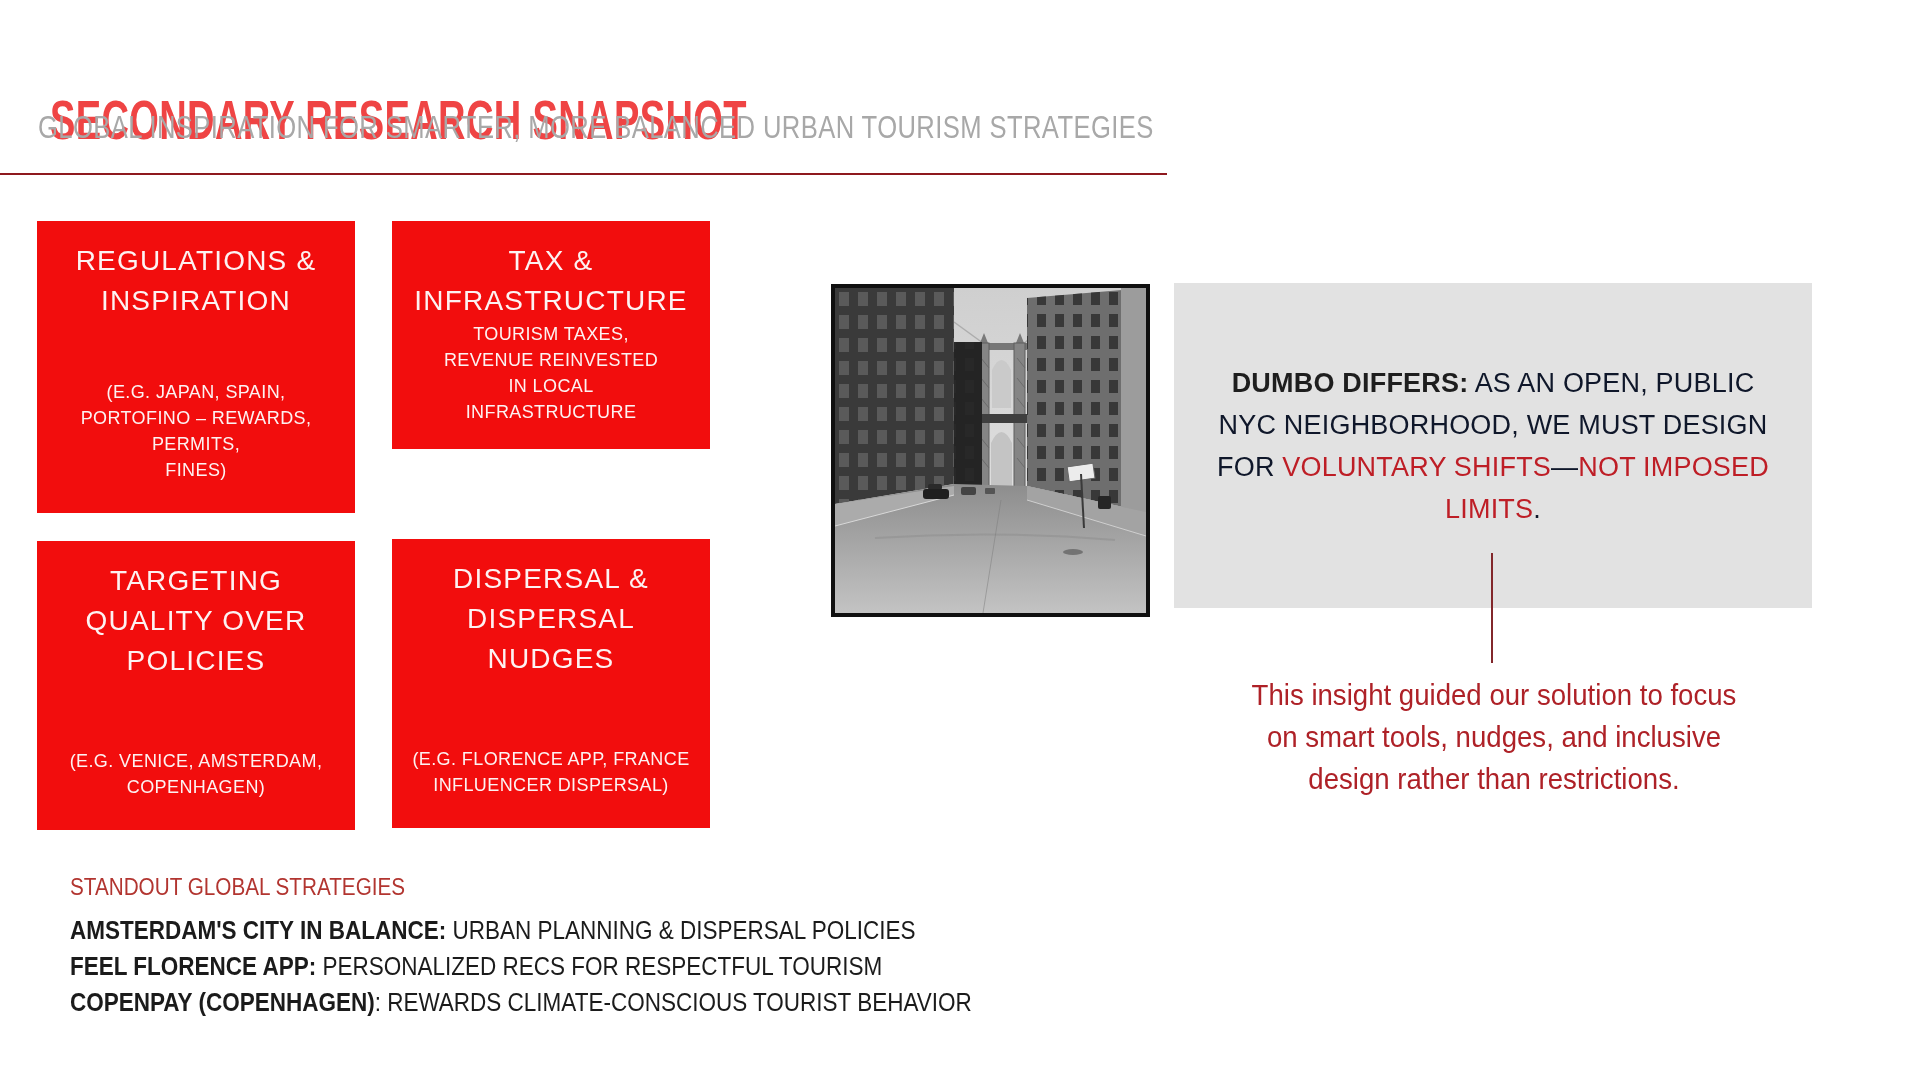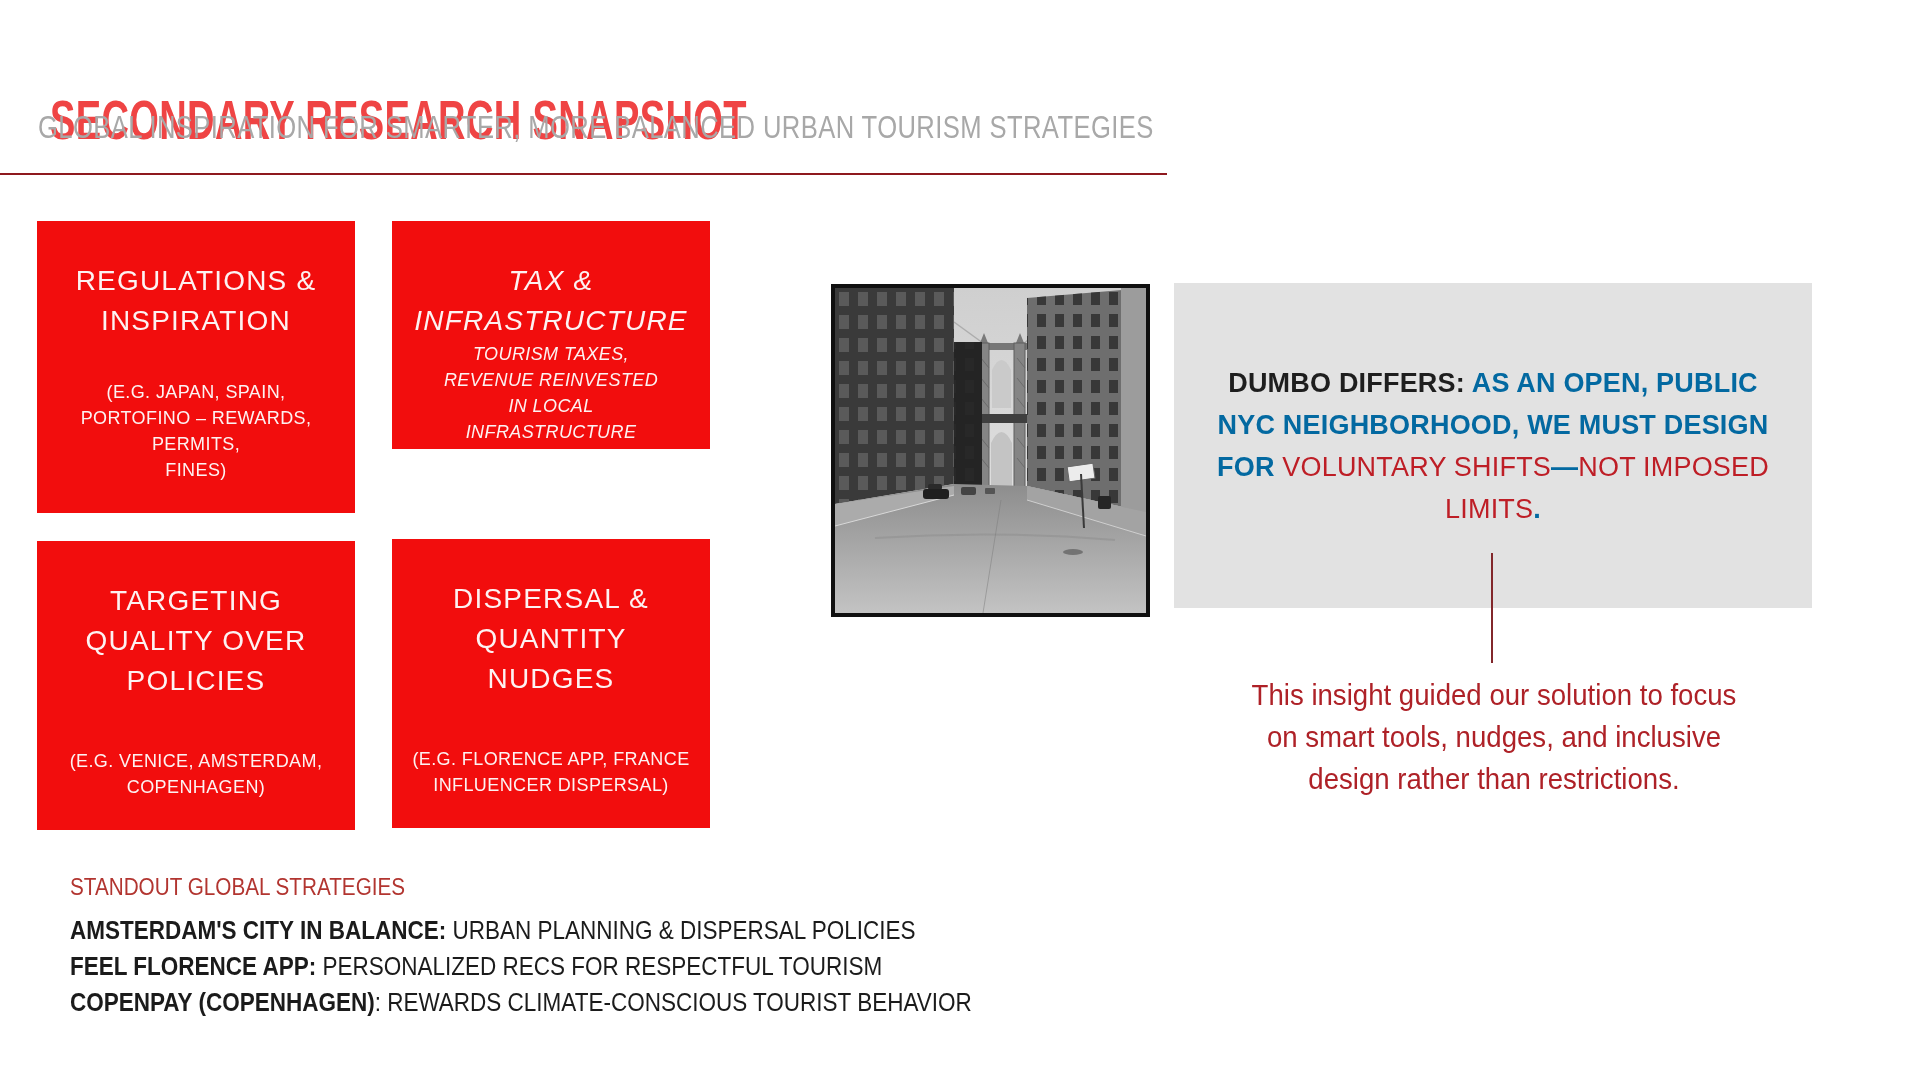--- a/index.html
+++ b/index.html
@@ -8,39 +8,39 @@
 
   
   .title{position:absolute;left:50px;top:49px;font-size:56px;color:#ef4444;white-space:nowrap;}
   .title .squeeze{display:inline-block;transform:scaleX(.68);transform-origin:0 50%;letter-spacing:.5px;}
   .subtitle{position:absolute;left:38px;top:109px;font-size:32px;color:#A8A8A8;white-space:nowrap;}
   .subtitle .squeeze{display:inline-block;transform:scaleX(.80);transform-origin:0 50%;letter-spacing:.5px;}
   .rule{position:absolute;left:0;top:173px;width:1167px;height:2px;background:#8E191E;}
 
   
   .card{position:absolute;background:#F20D0D;color:#FDF2F2;text-align:center;
-        display:flex;flex-direction:column;box-sizing:border-box;padding:40px 12px 30px;}
+        display:flex;flex-direction:column;box-sizing:border-box;padding:20px 12px 30px;}
   .card1{left:37px;top:221px;width:318px;height:292px;}
-  .card2{left:392px;top:221px;width:318px;height:228px;font-style:italic;}
+  .card2{left:392px;top:221px;width:318px;height:228px;}
   .card3{left:37px;top:541px;width:318px;height:289px;}
   .card4{left:392px;top:539px;width:318px;height:289px;}
   .card-heading{font-size:28px;line-height:40px;letter-spacing:1.2px;font-weight:400;}
   .card-detail{margin-top:auto;font-size:18px;line-height:26px;letter-spacing:.4px;}
 
   
   .photo{position:absolute;left:831px;top:284px;width:319px;height:333px;background:#101010;
          padding:4px;box-sizing:border-box;}
   .photo svg{display:block;width:100%;height:100%;}
 
   
   .callout{position:absolute;left:1174px;top:283px;width:638px;height:325px;background:#E2E2E2;
            display:flex;align-items:center;justify-content:center;}
   .callout-text{margin:0;font-size:27px;line-height:42px;text-align:center;color:#1E1E1E;letter-spacing:.2px;}
   .seg-lead{font-weight:bold;color:#1E1E1E;}
-  .seg-dark{color:#0369a1;font-weight:bold;}
+  .seg-dark{color:#0f172a;}
   .seg-red{color:#BE1E26;}
 
   
   .connector{position:absolute;left:1491px;top:553px;width:2px;height:110px;background:#82272B;}
   .insight{position:absolute;left:1174px;top:674px;width:640px;text-align:center;
            color:#AE2127;font-size:30px;line-height:42px;}
   .insight .insight-line{transform:scaleX(.92);transform-origin:50% 50%;white-space:nowrap;}
 
   
   .standout{position:absolute;left:38px;top:874px;margin-left:32px;}
@@ -89,21 +89,21 @@
         <div class="line">POLICIES</div>
       </div>
     <div class="card-detail">
         <div class="line">(E.G. VENICE, AMSTERDAM,</div>
         <div class="line">COPENHAGEN)</div>
       </div>
   </div>
   <div class="card card4">
     <div class="card-heading">
         <div class="line">DISPERSAL &amp;</div>
-        <div class="line">QUANTITY</div>
+        <div class="line">DISPERSAL</div>
         <div class="line">NUDGES</div>
       </div>
     <div class="card-detail">
         <div class="line">(E.G. FLORENCE APP, FRANCE</div>
         <div class="line">INFLUENCER DISPERSAL)</div>
       </div>
   </div>
 
   <div class="photo">
     <svg viewBox="0 0 311 325" preserveAspectRatio="none">

